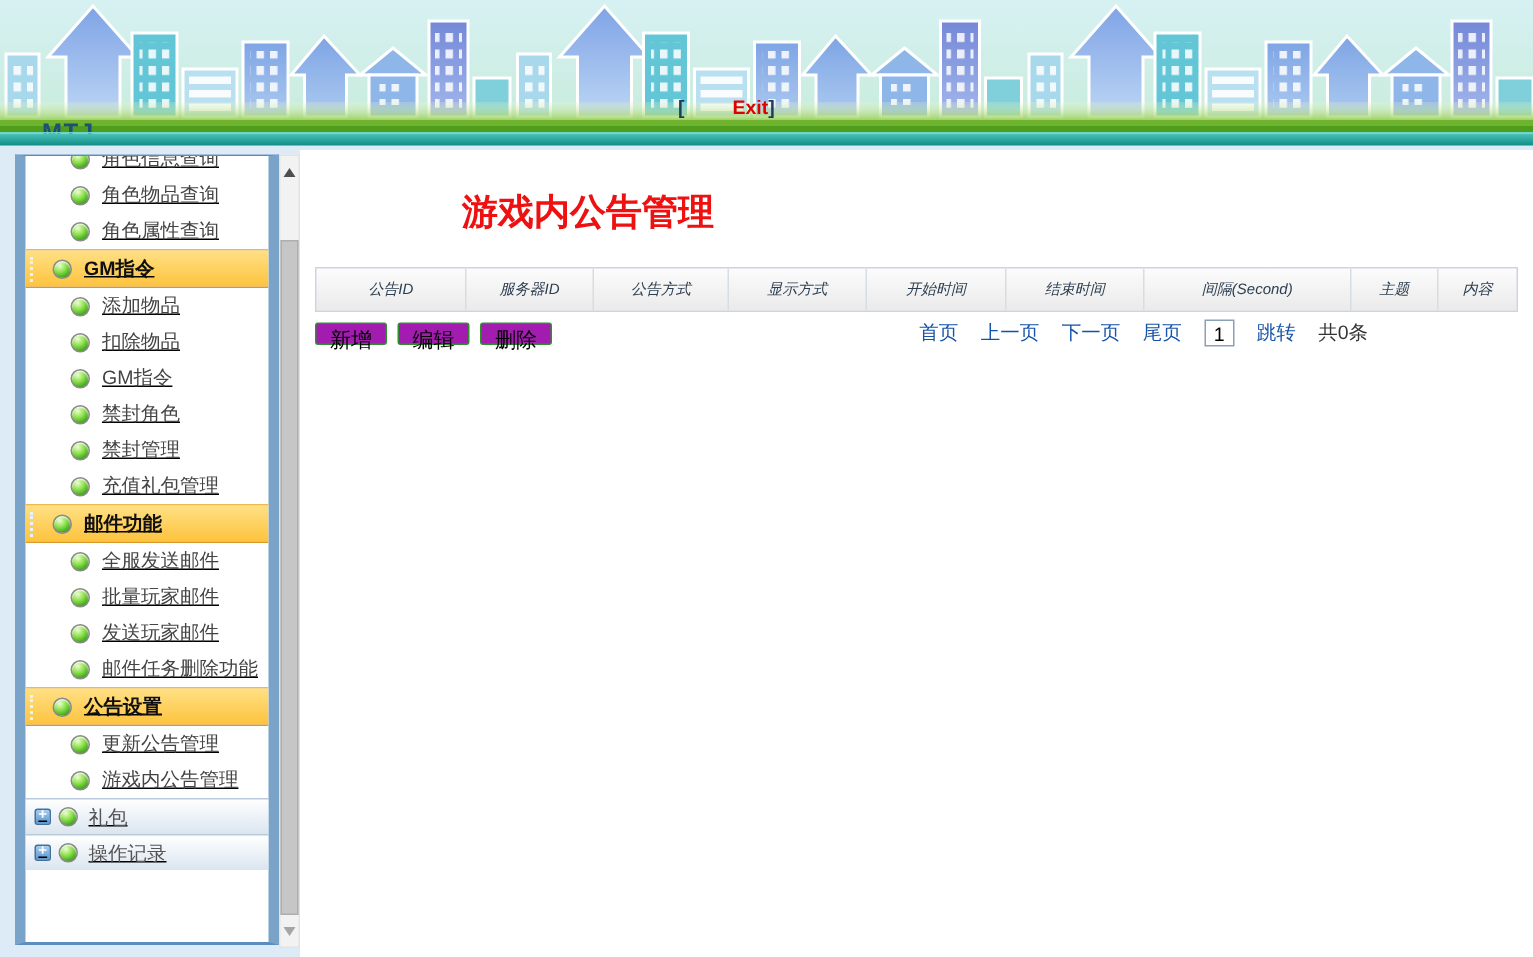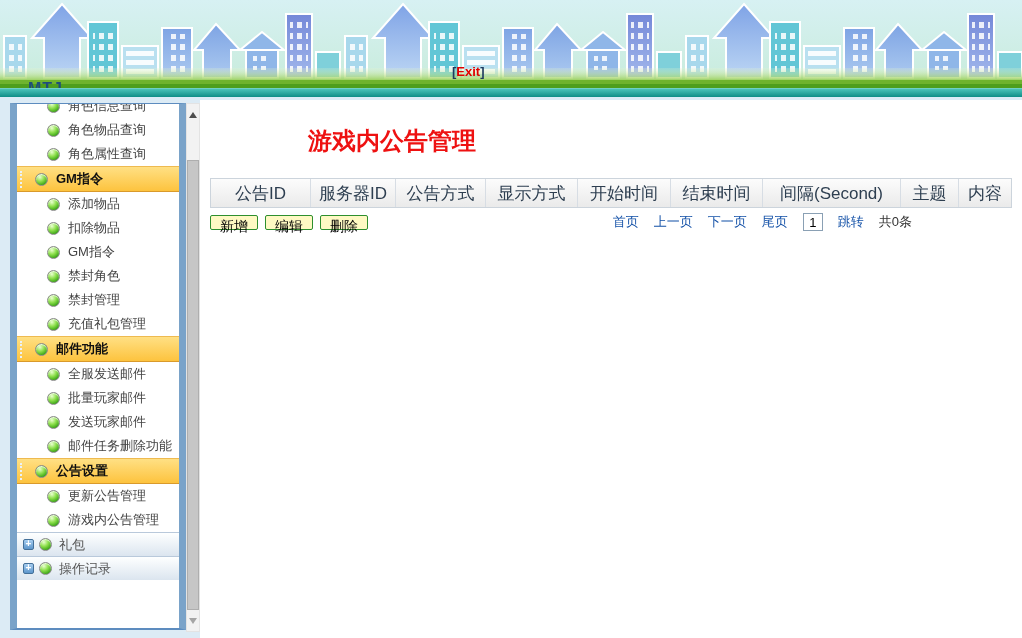--- a/index.html
+++ b/index.html
@@ -19,29 +19,30 @@
     border-top:1px solid #6fd0c6;
   }
   .logo {
     position:absolute; top:80px; left:28px;
     font-size:16px; font-weight:bold; color:#1f4e79; letter-spacing:1px;
   }
   .exit-link {
     position:absolute; top:64px; left:452px;
     font-size:13px; font-weight:bold; color:#1f3b5e; cursor:pointer; text-decoration:none;
   }
-  .exit-link .exit-word { color:#e00000; }
+  .exit-link .exit-word { color:#e00000;margin-left:32px; }
 
   
   .sidebar {
     position:absolute; left:10px; top:103px; width:176px; height:527px;
     background:#fff;
     border-left:7px solid #7aa3c9; border-right:7px solid #7aa3c9;
     border-top:1px solid #5d8cbf; border-bottom:2px solid #5d8cbf;
     overflow:hidden;
+    text-decoration:underline;
   }
   .tree-leaf {
     height:24px; display:flex; align-items:center; padding-left:30px;
     font-size:13px; color:#444; white-space:nowrap; cursor:pointer;
   }
   .tree-leaf.clip { margin-top:-10px; }
   .orb {
     width:13px; height:13px; border-radius:50%; flex:none; margin-right:8px;
     background:radial-gradient(circle at 35% 28%, #eaffd0 0%, #8fe04e 40%, #3aa415 78%, #2c7d10 100%);
     border:1px solid #8a8a8a;
@@ -100,30 +101,30 @@
     margin:25px 0 0 108px;
     font-size:24px; font-weight:bold; color:#ee1111;
   }
   .thead {
     display:flex; margin:21px 0 0 10px; width:802px; height:30px;
     background:linear-gradient(#fcfcfc,#eaeaea);
     border:1px solid #ccd4dc;
   }
   .th {
     display:flex; align-items:center; justify-content:center;
-    font-size:17px; color:#2d3e50; border-right:1px solid #d7dde4;
+    font-size:10px; color:#2d3e50; border-right:1px solid #d7dde4;font-style:italic;
   }
   .th:last-child { border-right:none; }
   .th:nth-child(1){width:100px}.th:nth-child(2){width:85px}.th:nth-child(3){width:90px}
   .th:nth-child(4){width:92px}.th:nth-child(5){width:93px}.th:nth-child(6){width:92px}
   .th:nth-child(7){width:138px}.th:nth-child(8){width:58px}.th:nth-child(9){width:52px}
 
   .actions-row { display:flex; align-items:center; margin:5px 0 0 10px; width:802px; }
   .btn {
-    background:#fef9c3; border:1px solid #2e8f2e; border-radius:2px;
+    background:#a21caf; border:1px solid #2e8f2e; border-radius:2px;
     color:#000; font-size:14px; font-family:inherit;
     height:15px; padding:2px 9px; margin-right:7px; cursor:pointer;
   }
   .pagination {
     margin-left:auto; margin-right:100px;
     display:flex; align-items:center; gap:15px;
     font-size:13px; color:#333;justify-content:flex-end;
   }
   .pagination a { color:#1552a8; text-decoration:none; cursor:pointer; }
   .page-input {

